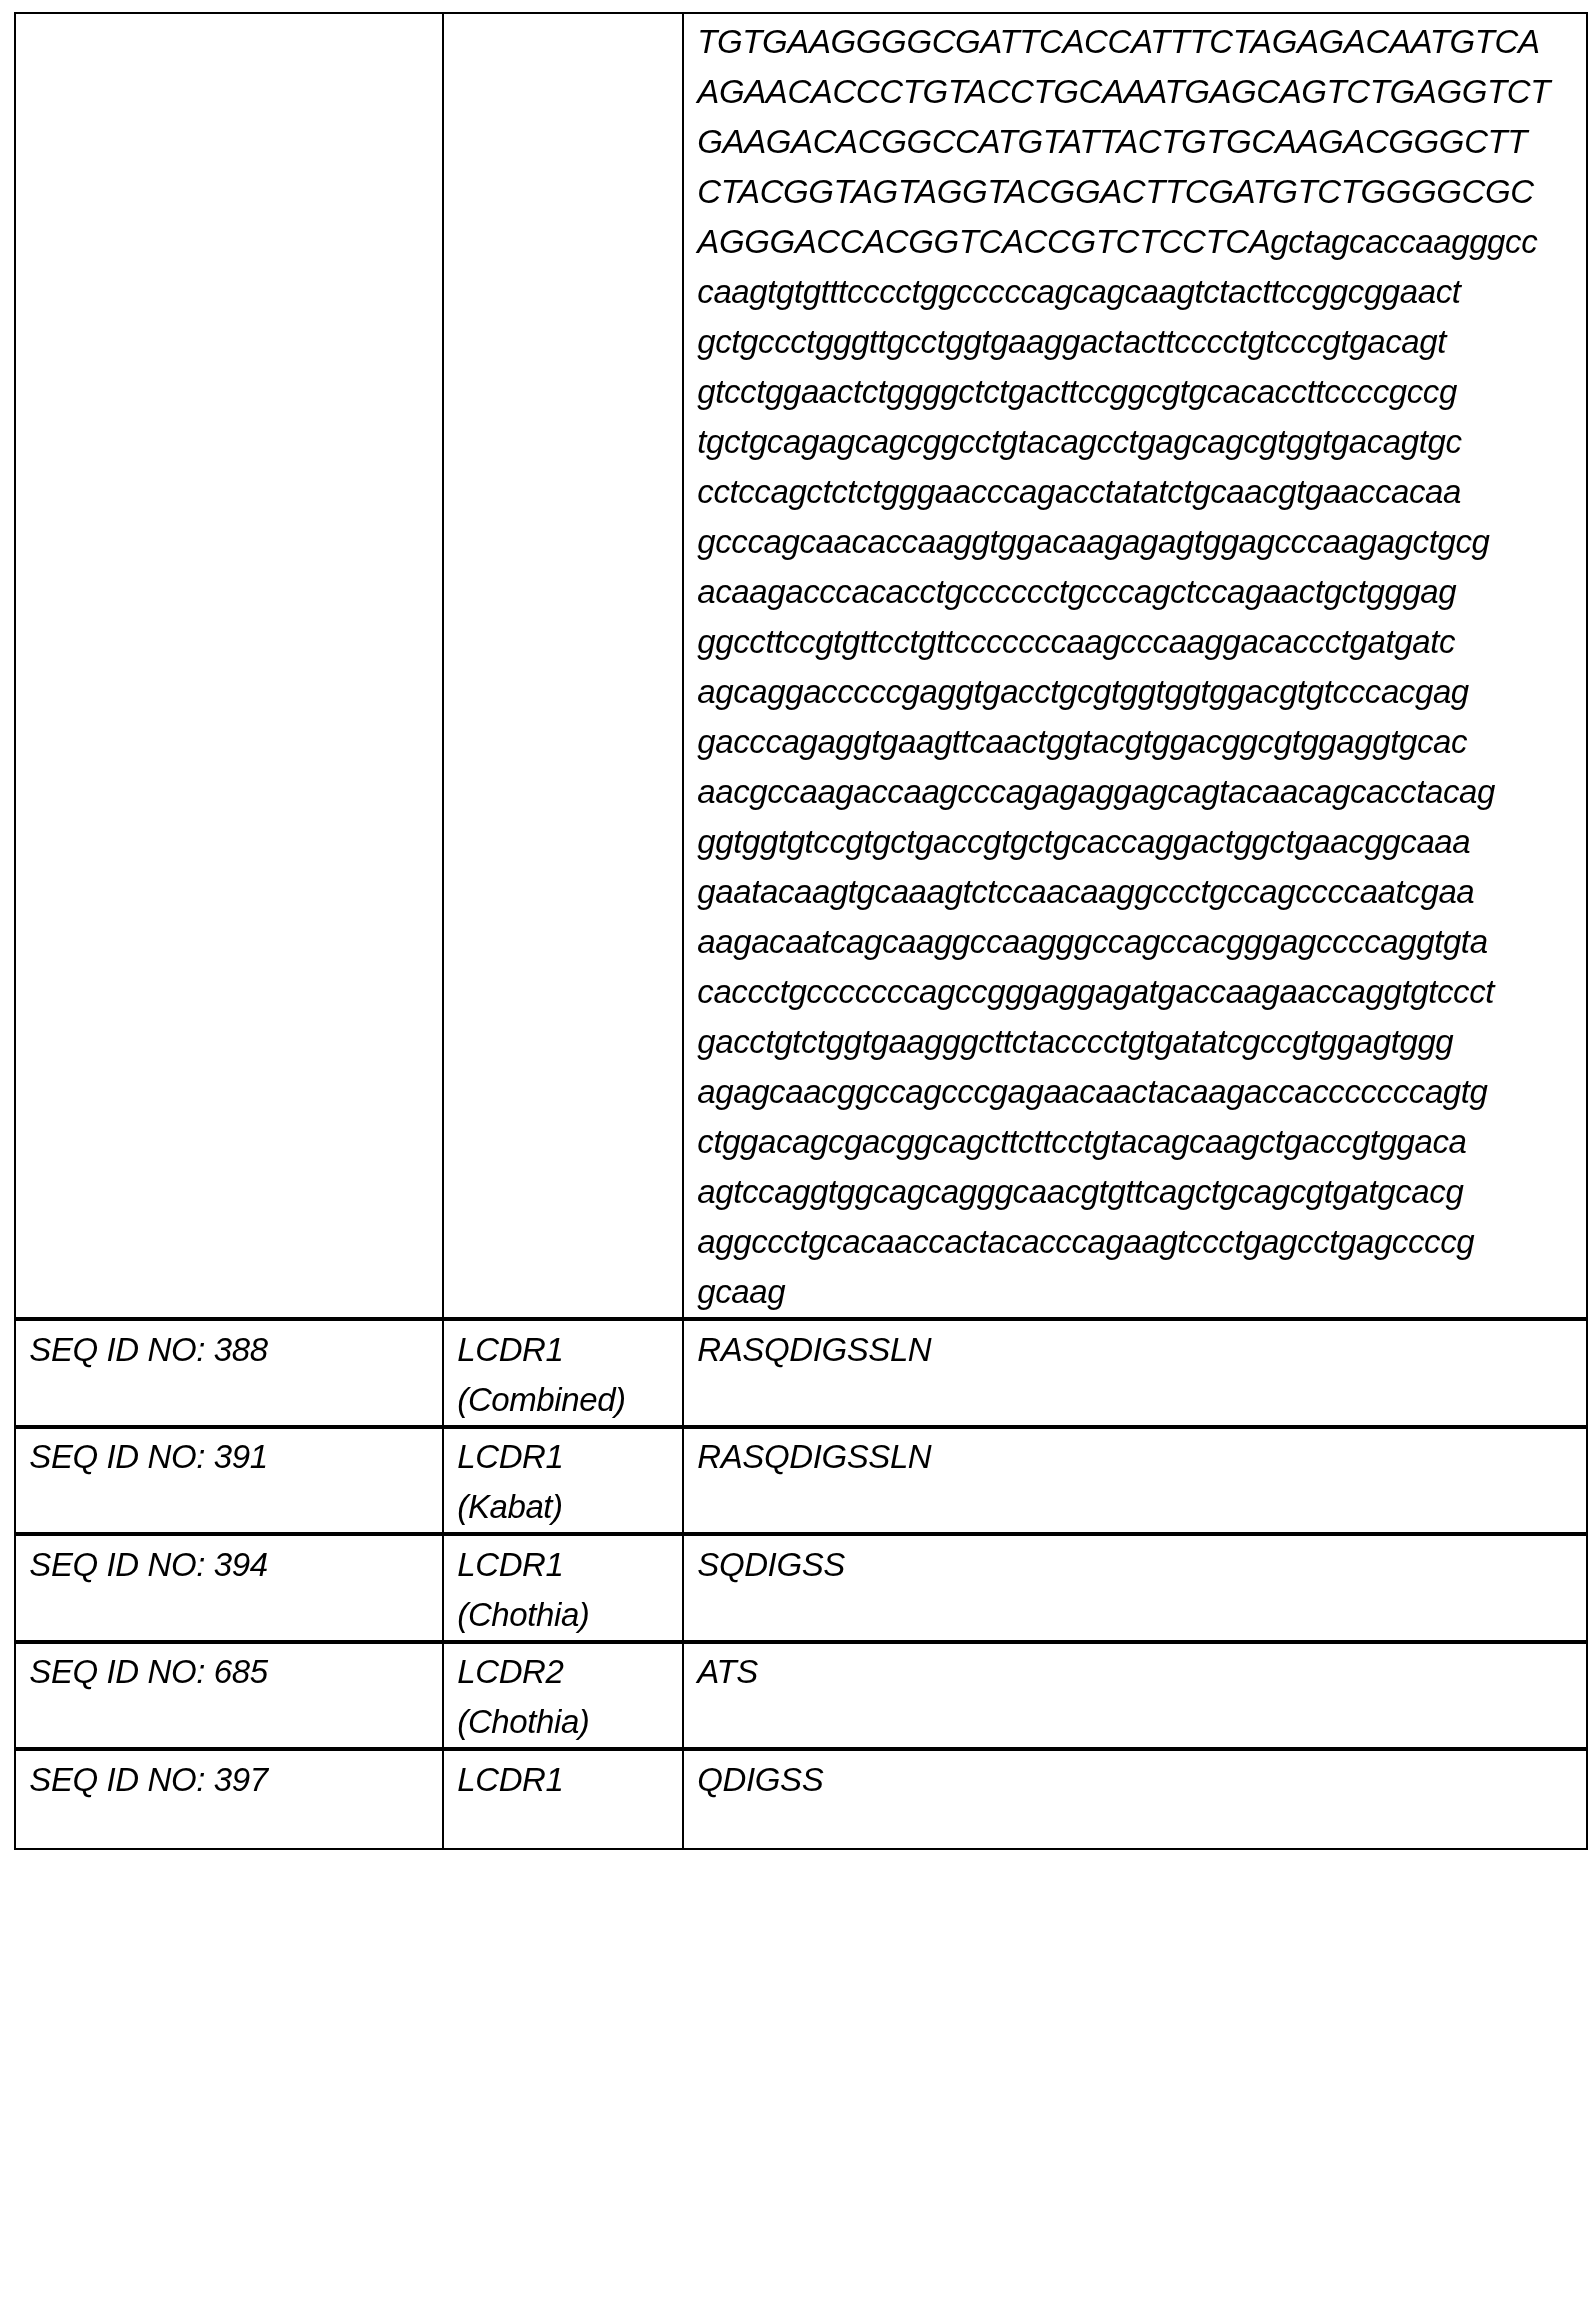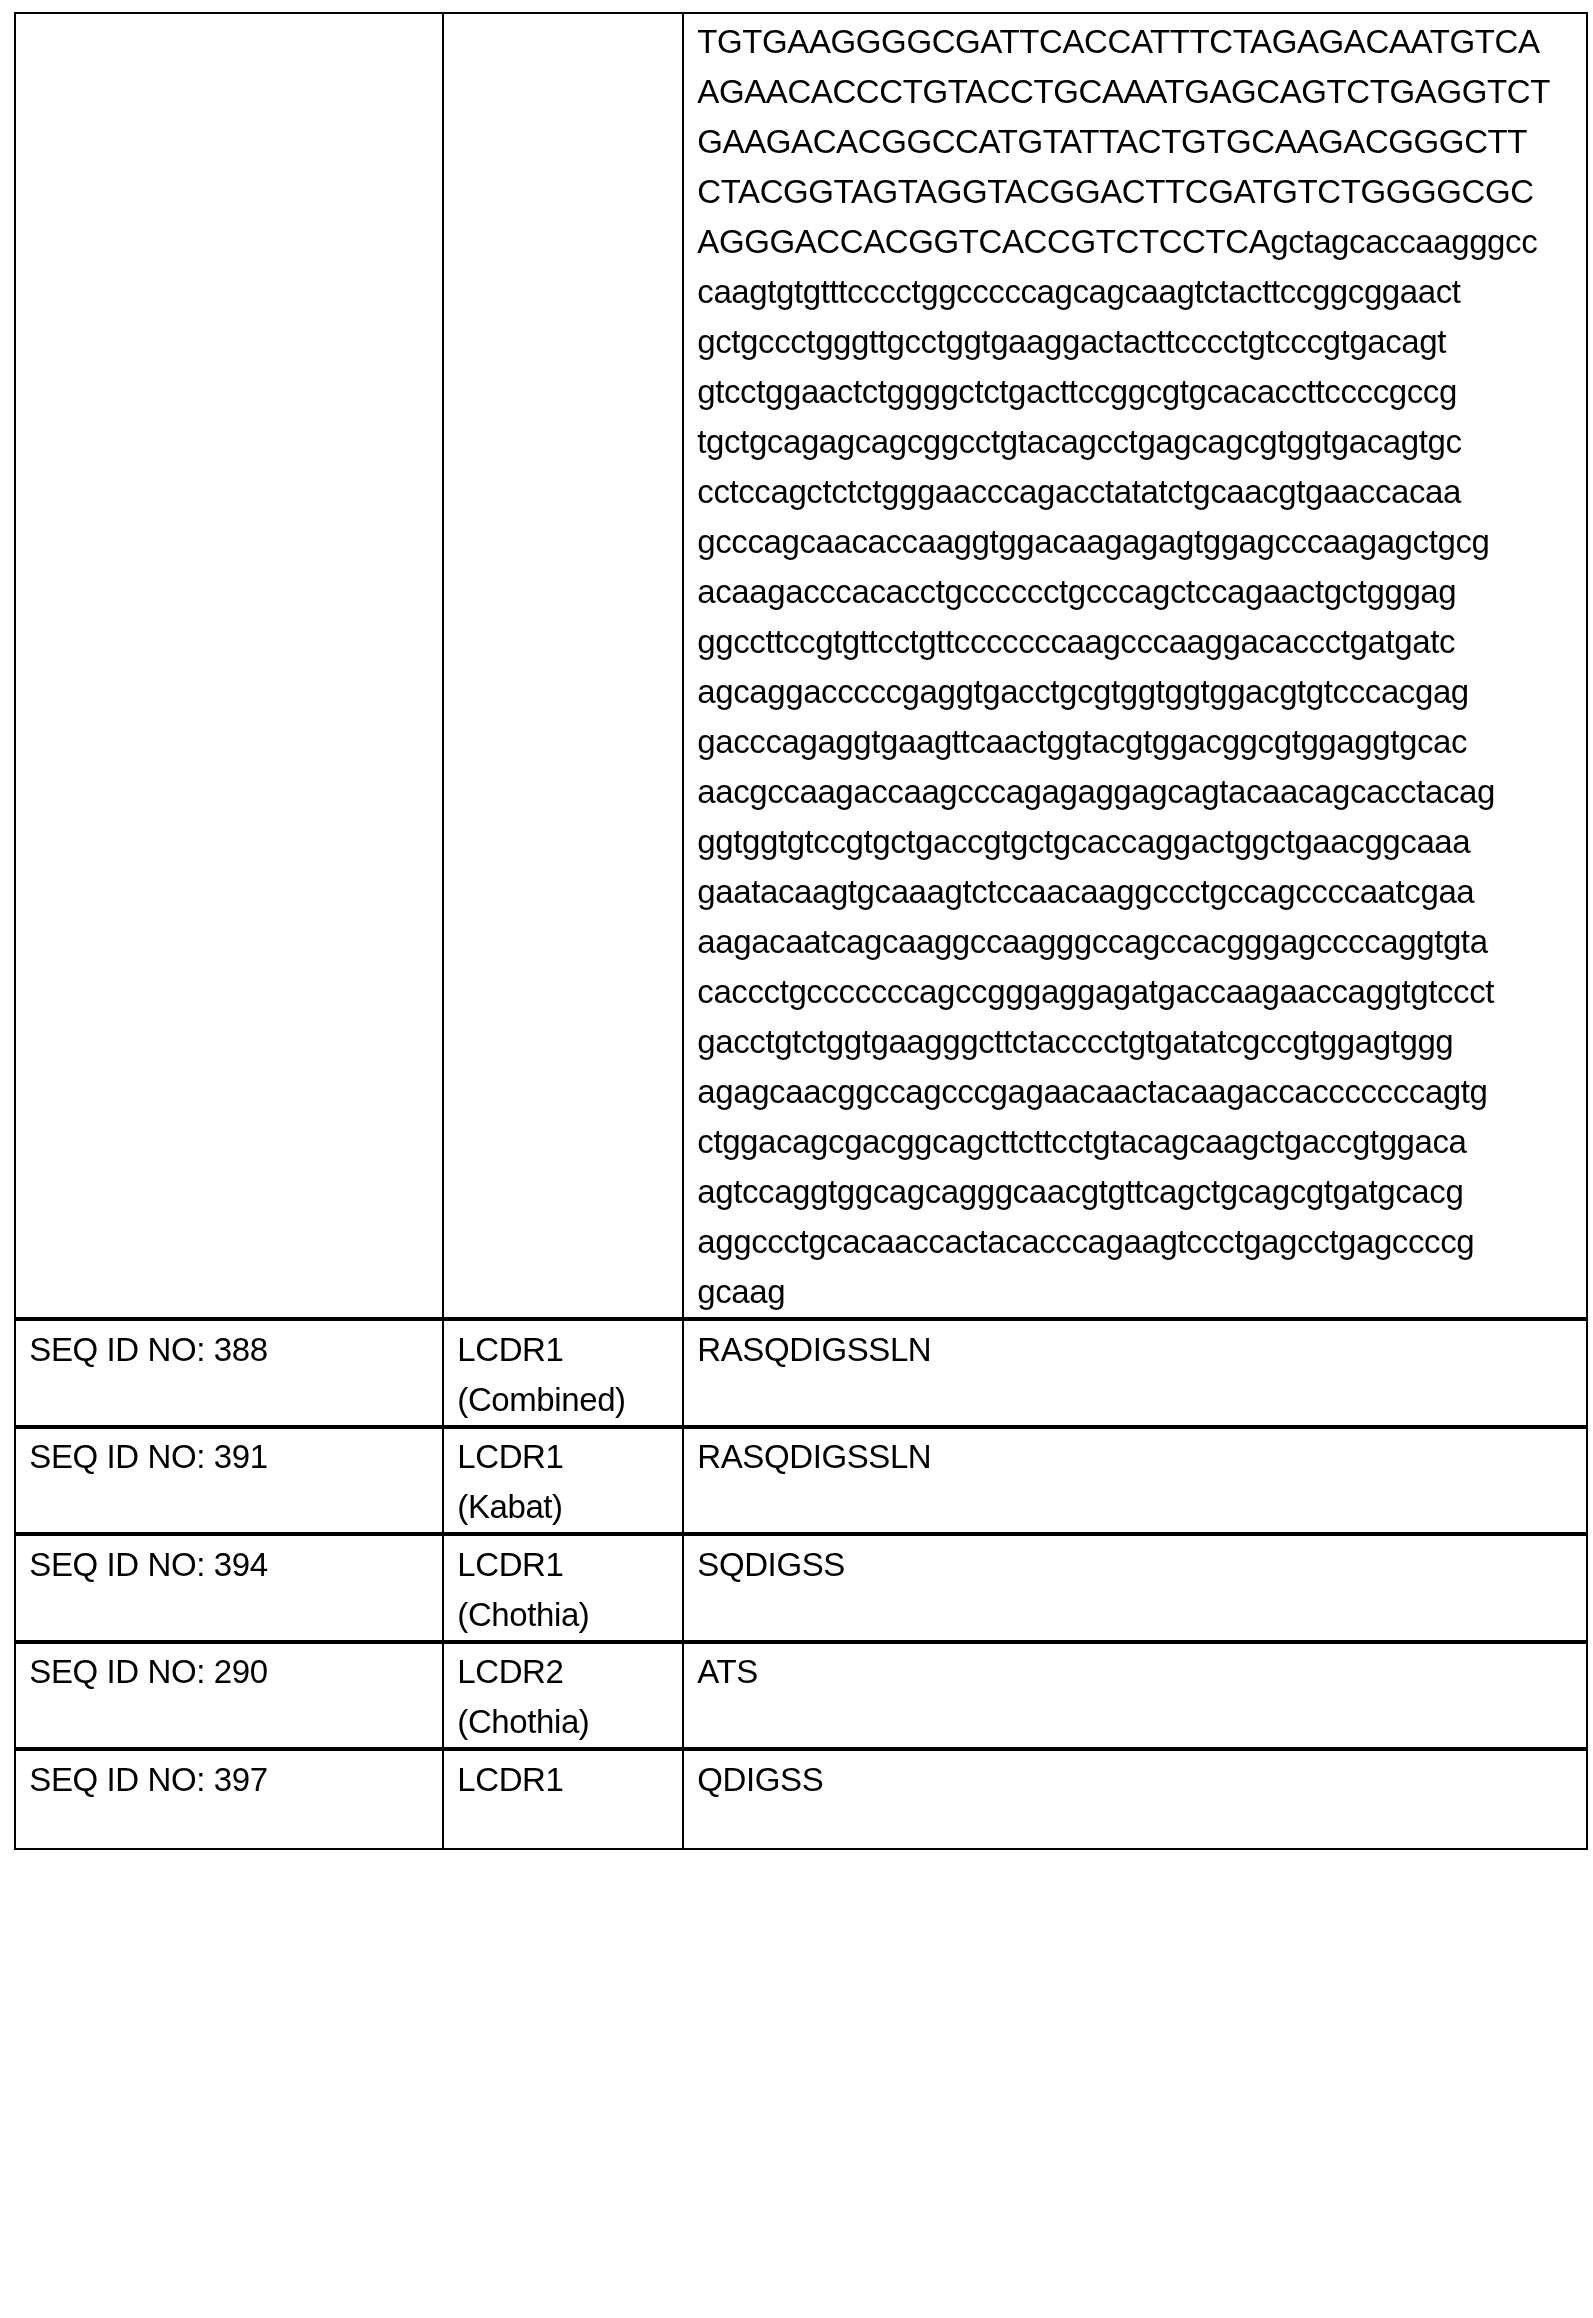--- a/index.html
+++ b/index.html
@@ -13,20 +13,21 @@
       font-family: "Liberation Sans Narrow", "Liberation Sans", sans-serif;
       font-size: 33px;
       color: #000;
     }
     .seq-table td {
       border: 2.7px solid #000;
       vertical-align: top;
       padding: 3.5px 0 0 13.3px;
       line-height: 50px;
       letter-spacing: -0.4px;
+      font-style: italic;
     }
     .seq-table td.thin-top { border-top-width: 4.4px; }
     col.c1 { width: 428px; }
     col.c2 { width: 240px; }
     col.c3 { width: 904px; }
     .seq-text { word-break: break-all; white-space: normal; padding-right: 9px; }
     .seq-line { display: block; white-space: nowrap; }
     .row { height: 100px; }
   </style>
 </head>
@@ -81,21 +82,21 @@
       <td class="thin-top">SEQ ID NO: 391</td>
       <td class="thin-top"><span>LCDR1</span><br><span>(Kabat)</span></td>
       <td class="thin-top">RASQDIGSSLN</td>
     </tr>
     <tr class="row">
       <td class="thin-top">SEQ ID NO: 394</td>
       <td class="thin-top"><span>LCDR1</span><br><span>(Chothia)</span></td>
       <td class="thin-top">SQDIGSS</td>
     </tr>
     <tr class="row">
-      <td class="thin-top">SEQ ID NO: 290</td>
+      <td class="thin-top">SEQ ID NO: 685</td>
       <td class="thin-top"><span>LCDR2</span><br><span>(Chothia)</span></td>
       <td class="thin-top">ATS</td>
     </tr>
     <tr class="row">
       <td class="thin-top">SEQ ID NO: 397</td>
       <td class="thin-top"><span>LCDR1</span><br></td>
       <td class="thin-top">QDIGSS</td>
     </tr>
   </tbody>
 </table>

